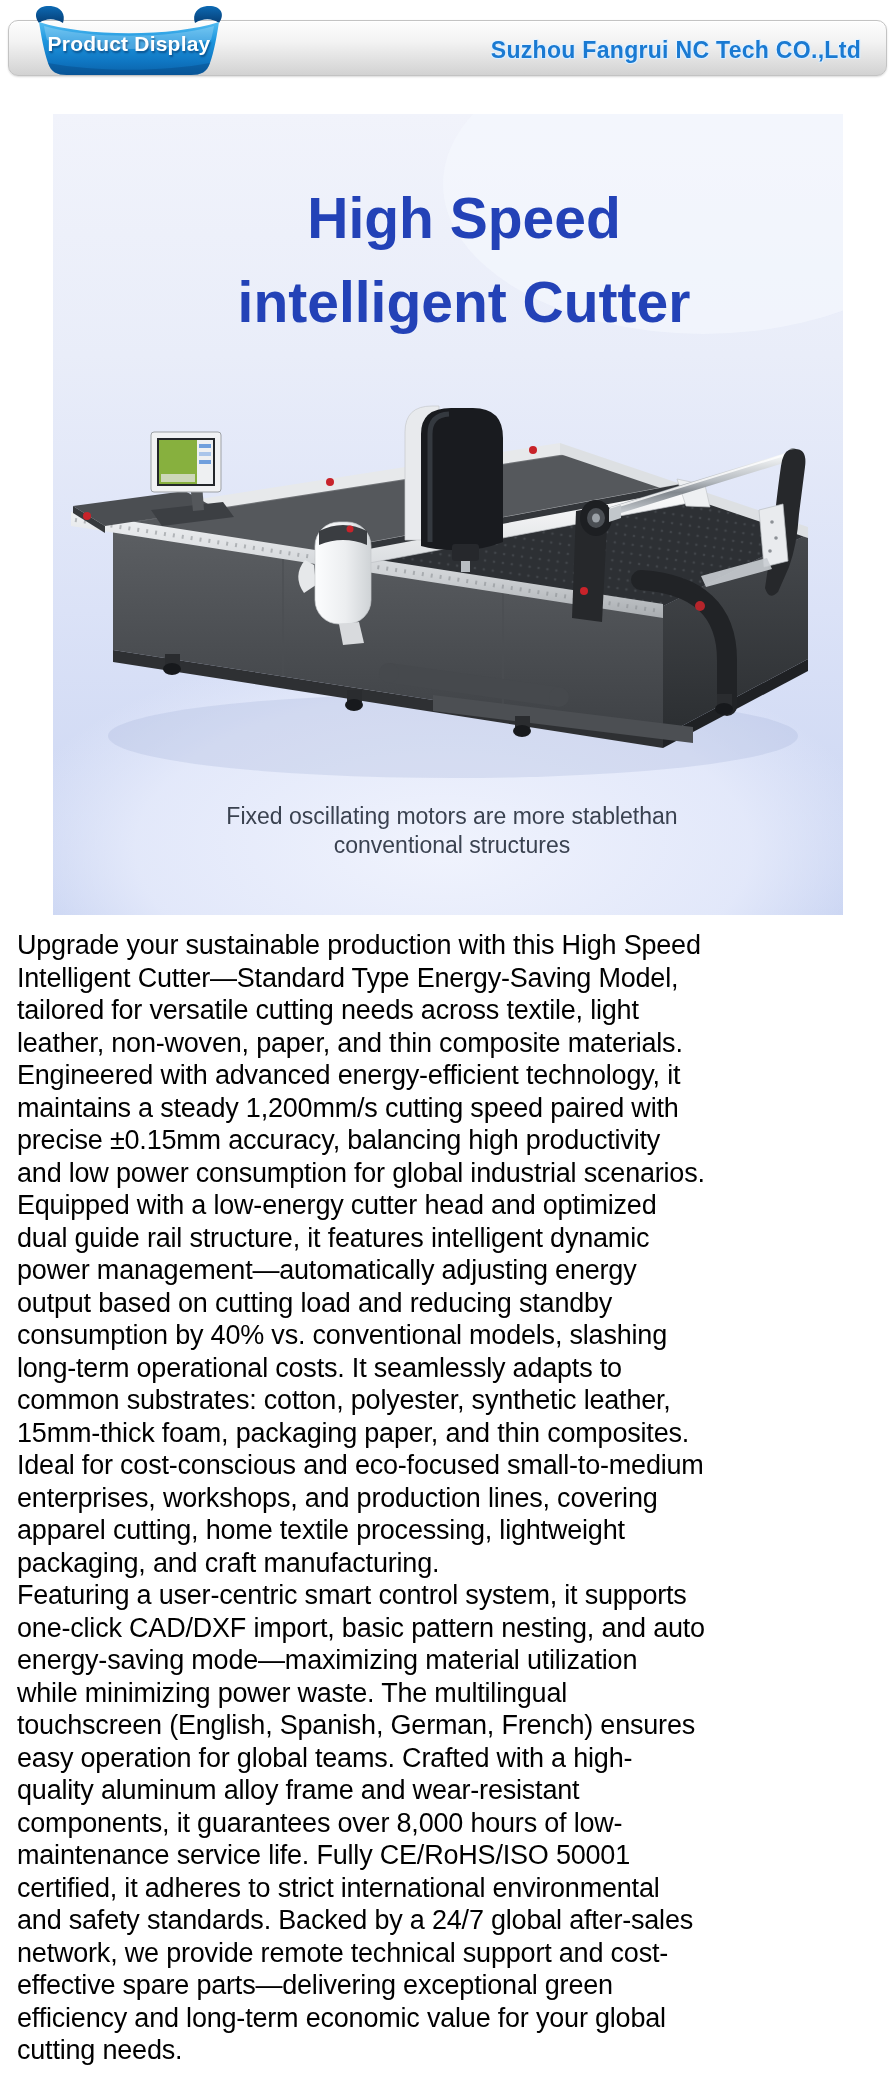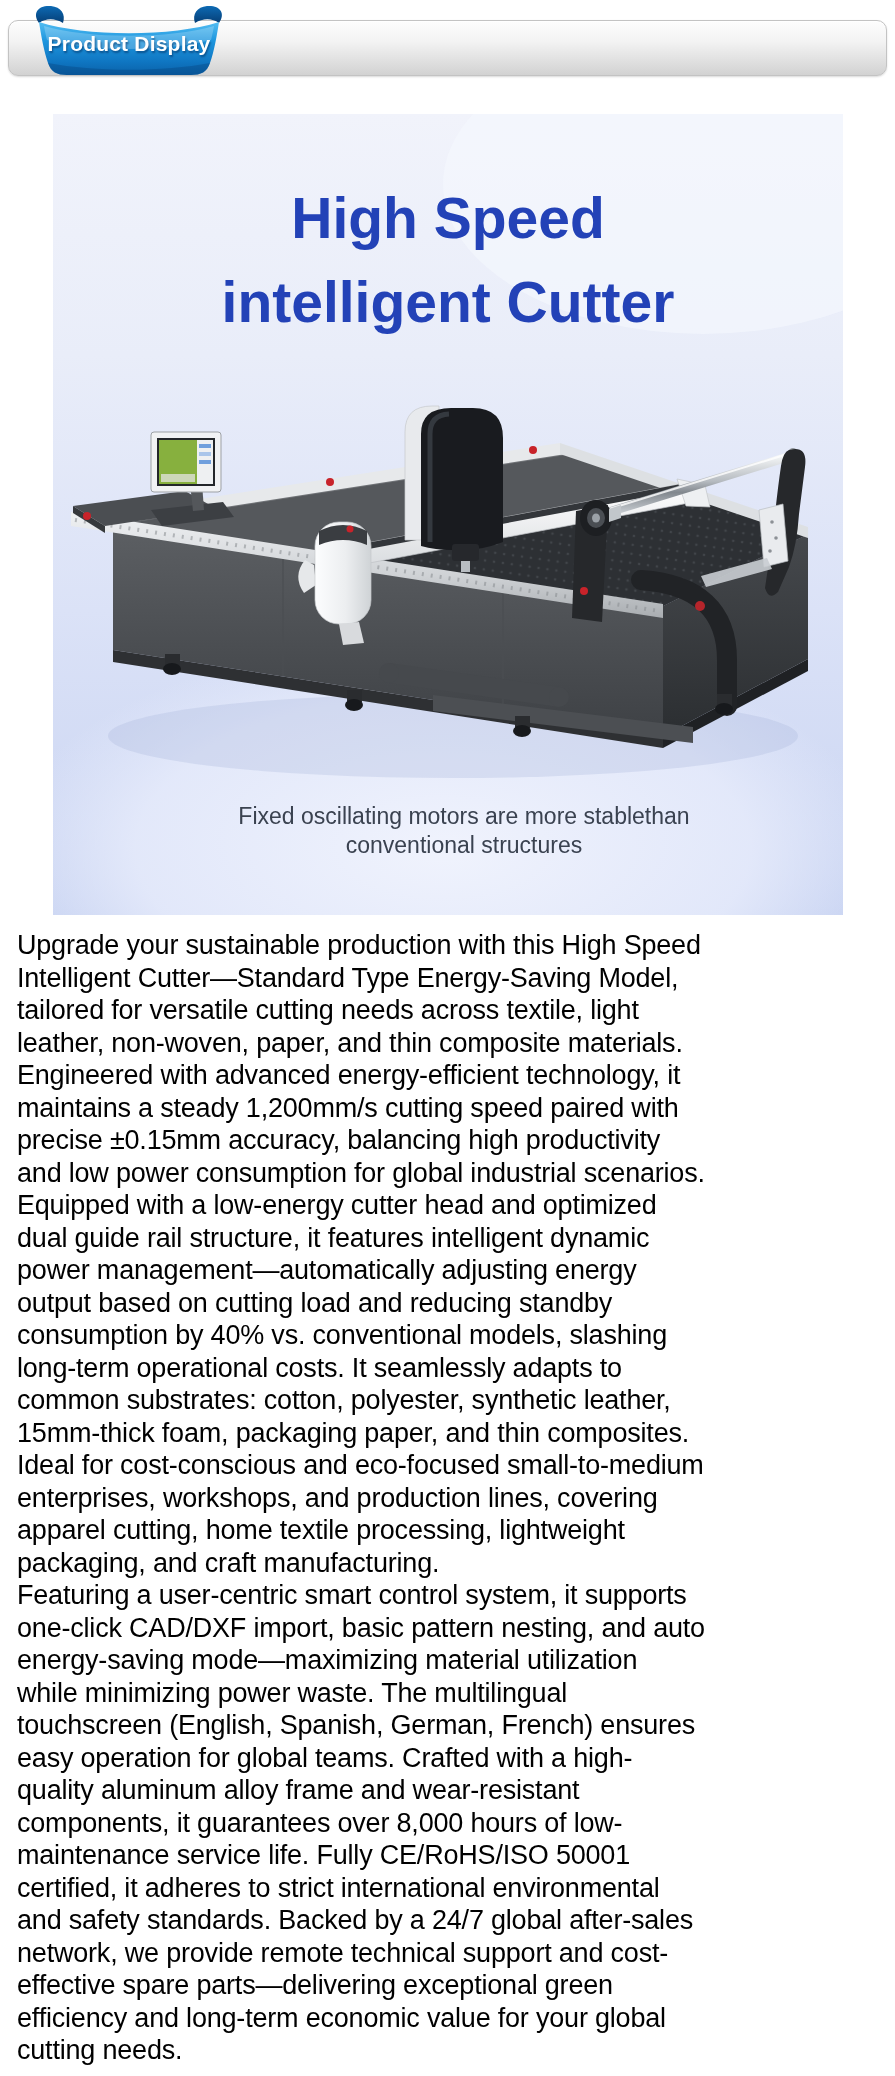--- a/index.html
+++ b/index.html
@@ -25,27 +25,27 @@
     font-size:23px; font-weight:bold; color:#1a7ad2; letter-spacing:.3px;
     text-shadow:1px 1px 0 #d9edff, -1px -1px 0 #eaf5ff, 1px -1px 0 #d9edff, -1px 1px 0 #d9edff;
   }
 
   
   .hero{
     position:absolute; left:53px; top:114px; width:790px; height:801px; overflow:hidden;
     background:linear-gradient(180deg,#f1f3fb 0%,#e9edf9 30%,#dbe2f7 62%,#c9d4f2 100%);
   }
   .hero-title{
-    position:absolute; z-index:2; top:62px; left:0; width:100%; text-align:center;
+    position:absolute; z-index:2; top:62px; left:16px; width:100%; text-align:center;
     font-size:57px; line-height:84px; font-weight:bold; color:#2342b7;
     white-space:pre-line; letter-spacing:0;
   }
   .machine-svg{ position:absolute; z-index:1; left:0; top:0; width:790px; height:801px; }
   .hero-caption{
-    position:absolute; z-index:2; top:688px; left:16px; width:100%; text-align:center;
+    position:absolute; z-index:2; top:688px; left:4px; width:100%; text-align:center;
     font-size:23px; line-height:29px; color:#3a4250; white-space:pre-line;
   }
 
   
   .body-text{
     position:absolute; left:17px; top:929px; width:846px;
     font-size:27px; line-height:32.5px; color:#000000;
     white-space:pre-line; letter-spacing:-0.2px;
   }
 </style>
@@ -72,20 +72,21 @@
       </defs>
       <path d="M15,21 C8,11 14,3 27,4 C37,5 42,12 39,21 C31,16 22,16 15,21 Z" fill="url(#curlGrad)"></path>
       <path d="M195,21 C202,11 196,3 183,4 C173,5 168,12 171,21 C179,16 188,16 195,21 Z" fill="url(#curlGrad)"></path>
       <path d="M15,20 C62,35 148,35 195,20 C193,33 190,50 186,61 C183,70 177,73 167,73 L43,73 C33,73 27,70 24,61 C20,50 17,33 15,20 Z" fill="url(#ribbonGrad)"></path>
       <path d="M20,24 C64,37 146,37 190,24 C189,30 188,34 187,38 C140,50 70,50 23,38 C22,34 21,30 20,24 Z" fill="#ffffff" opacity="0.22"></path>
       <path d="M24,61 C70,70 140,70 186,61 C183,70 177,73 167,73 L43,73 C33,73 27,70 24,61 Z" fill="#063f77" opacity="0.35"></path>
     </svg>
     <div class="ribbon-label">Product Display</div>
   </div>
 
+  <div class="company">Suzhou Fangrui NC Tech CO.,Ltd</div>
 
   <div class="hero">
     <div class="hero-title">High Speed
 intelligent Cutter</div>
 
     <svg class="machine-svg" viewBox="0 0 790 801">
       <defs>
         <pattern id="mesh" width="9" height="9" patternUnits="userSpaceOnUse" patternTransform="rotate(8)">
           <rect width="9" height="9" fill="#2d3034"></rect>
           <circle cx="4" cy="4" r="1.3" fill="#43474c"></circle>

